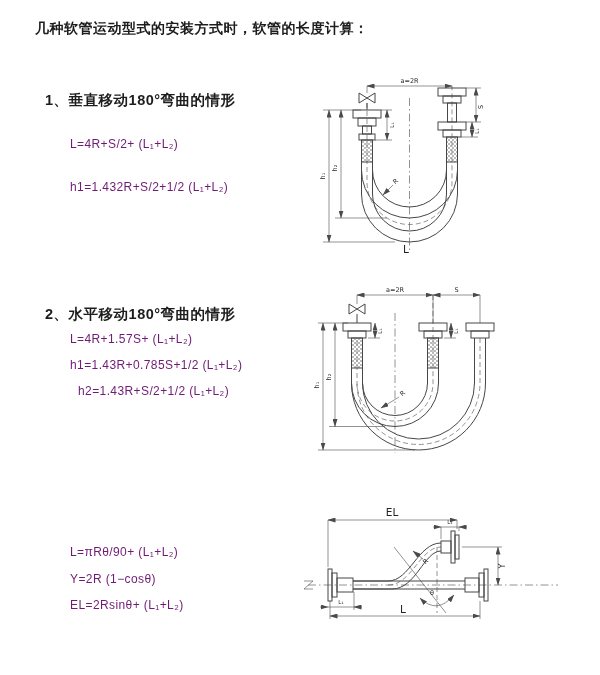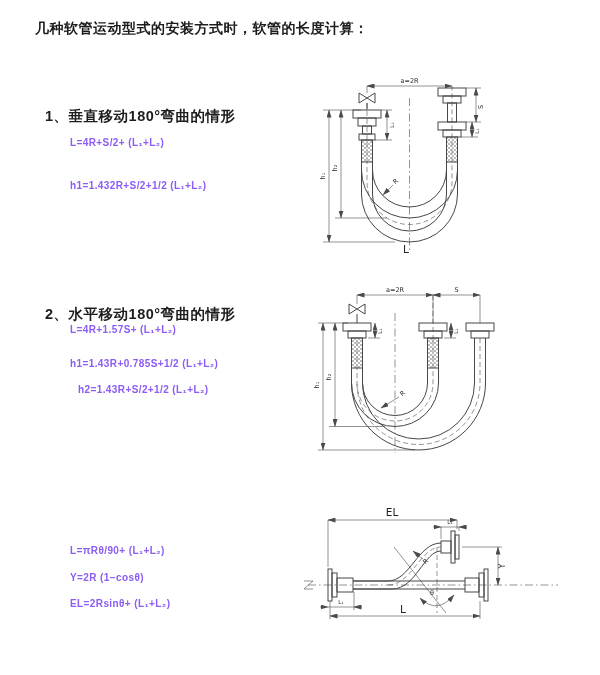--- a/index.html
+++ b/index.html
@@ -4,46 +4,46 @@
 <style>
   html,body{margin:0;padding:0;background:#ffffff;}
   .page{
     position:relative;width:600px;height:675px;background:#fff;
     font-family:"Liberation Sans","DejaVu Sans",sans-serif;
     color:#222;overflow:hidden;
   }
   .abs{position:absolute;white-space:nowrap;}
   .title{font-size:14px;font-weight:700;letter-spacing:.5px;color:#1d1d1d;}
   .heading{font-size:14.5px;font-weight:700;letter-spacing:.5px;color:#1d1d1d;}
-  .formula{font-size:10px;font-weight:700;letter-spacing:.4px;color:#8b5cf6;}
+  .formula{font-size:12px;font-weight:400;letter-spacing:.4px;color:#701a75;}
   svg{position:absolute;overflow:visible;}
   .ln{stroke:#474747;stroke-width:1;fill:none;}
   .thin{stroke:#4a4a4a;stroke-width:.6;fill:none;}
   .dash{stroke-dasharray:5,3;}
   .cdash{stroke-dasharray:8,3,1.5,3;}
   .braid{fill:url(#braidA);stroke:#474747;stroke-width:1;}
   .braid2{fill:url(#braidB);stroke:#474747;stroke-width:1;}
   text.dlab{font-family:"DejaVu Sans",sans-serif;fill:#2b2b2b;font-size:6.5px;}
   text.dlab-s{font-family:"DejaVu Sans",sans-serif;fill:#2b2b2b;font-size:5.5px;}
   text.dlab-m{font-family:"DejaVu Sans",sans-serif;fill:#2b2b2b;font-size:8px;}
   text.dlab-l{font-family:"DejaVu Sans",sans-serif;fill:#222;font-size:10.5px;}
 </style>
 </head>
 <body>
 
 <div class="page">
 
   <div class="abs title" style="left:35px;top:20px;">几种软管运动型式的安装方式时，软管的长度计算：</div>
 
-  <div class="abs heading" style="left:45px;top:107px;">1、垂直移动180°弯曲的情形</div>
+  <div class="abs heading" style="left:45px;top:91px;">1、垂直移动180°弯曲的情形</div>
   <div class="abs formula" style="left:70px;top:137px;">L=4R+S/2+ (L₁+L₂)</div>
   <div class="abs formula" style="left:70px;top:180px;">h1=1.432R+S/2+1/2 (L₁+L₂)</div>
 
   <div class="abs heading" style="left:45px;top:305px;">2、水平移动180°弯曲的情形</div>
-  <div class="abs formula" style="left:70px;top:324px;">L=4R+1.57S+ (L₁+L₂)</div>
+  <div class="abs formula" style="left:70px;top:332px;">L=4R+1.57S+ (L₁+L₂)</div>
   <div class="abs formula" style="left:70px;top:358px;">h1=1.43R+0.785S+1/2 (L₁+L₂)</div>
   <div class="abs formula" style="left:70px;top:384px;margin-left:8px;">h2=1.43R+S/2+1/2 (L₁+L₂)</div>
 
   <div class="abs formula" style="left:70px;top:545px;">L=πRθ/90+ (L₁+L₂)</div>
   <div class="abs formula" style="left:70px;top:572px;">Y=2R (1−cosθ)</div>
   <div class="abs formula" style="left:70px;top:598px;">EL=2Rsinθ+ (L₁+L₂)</div>
 
   <svg style="left:315px;top:74px;" width="190" height="182" viewBox="0 0 190 182">
     <defs>
       <pattern id="braidA" width="4" height="4" patternUnits="userSpaceOnUse">

